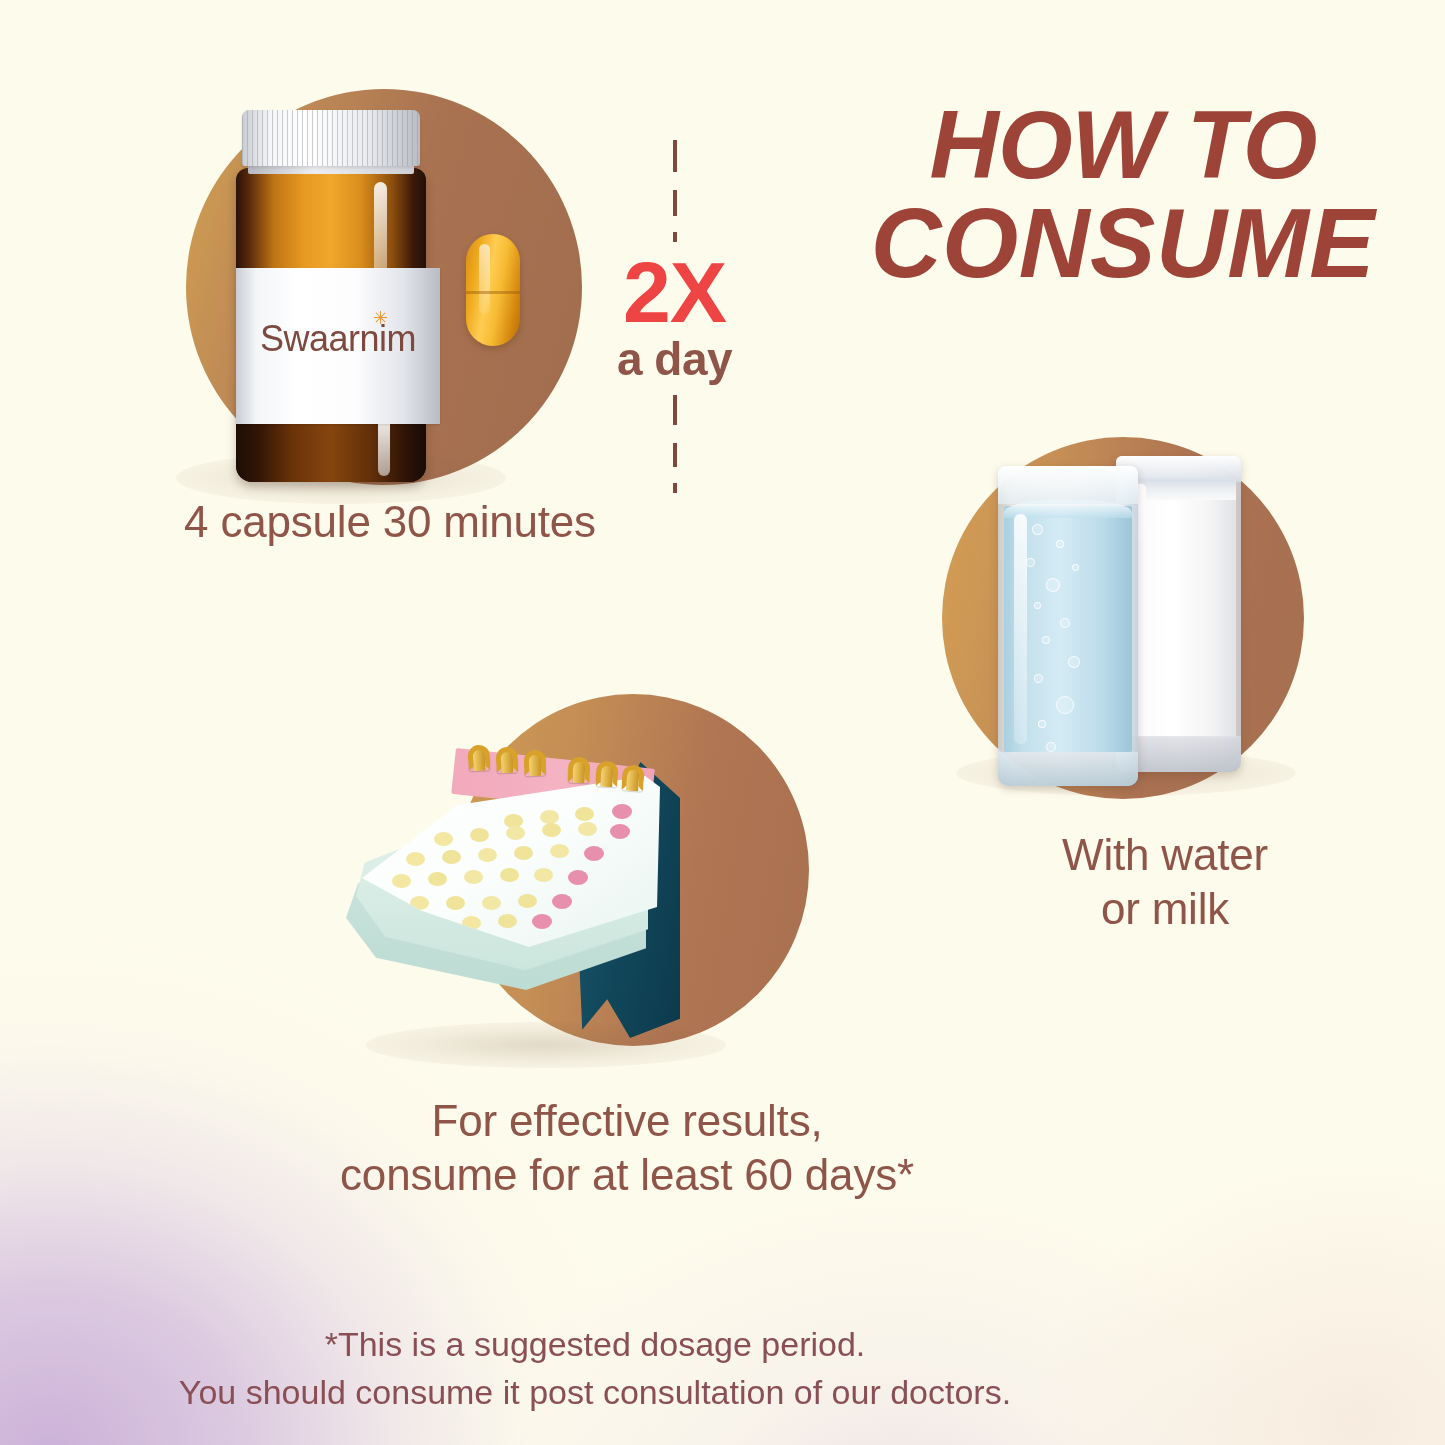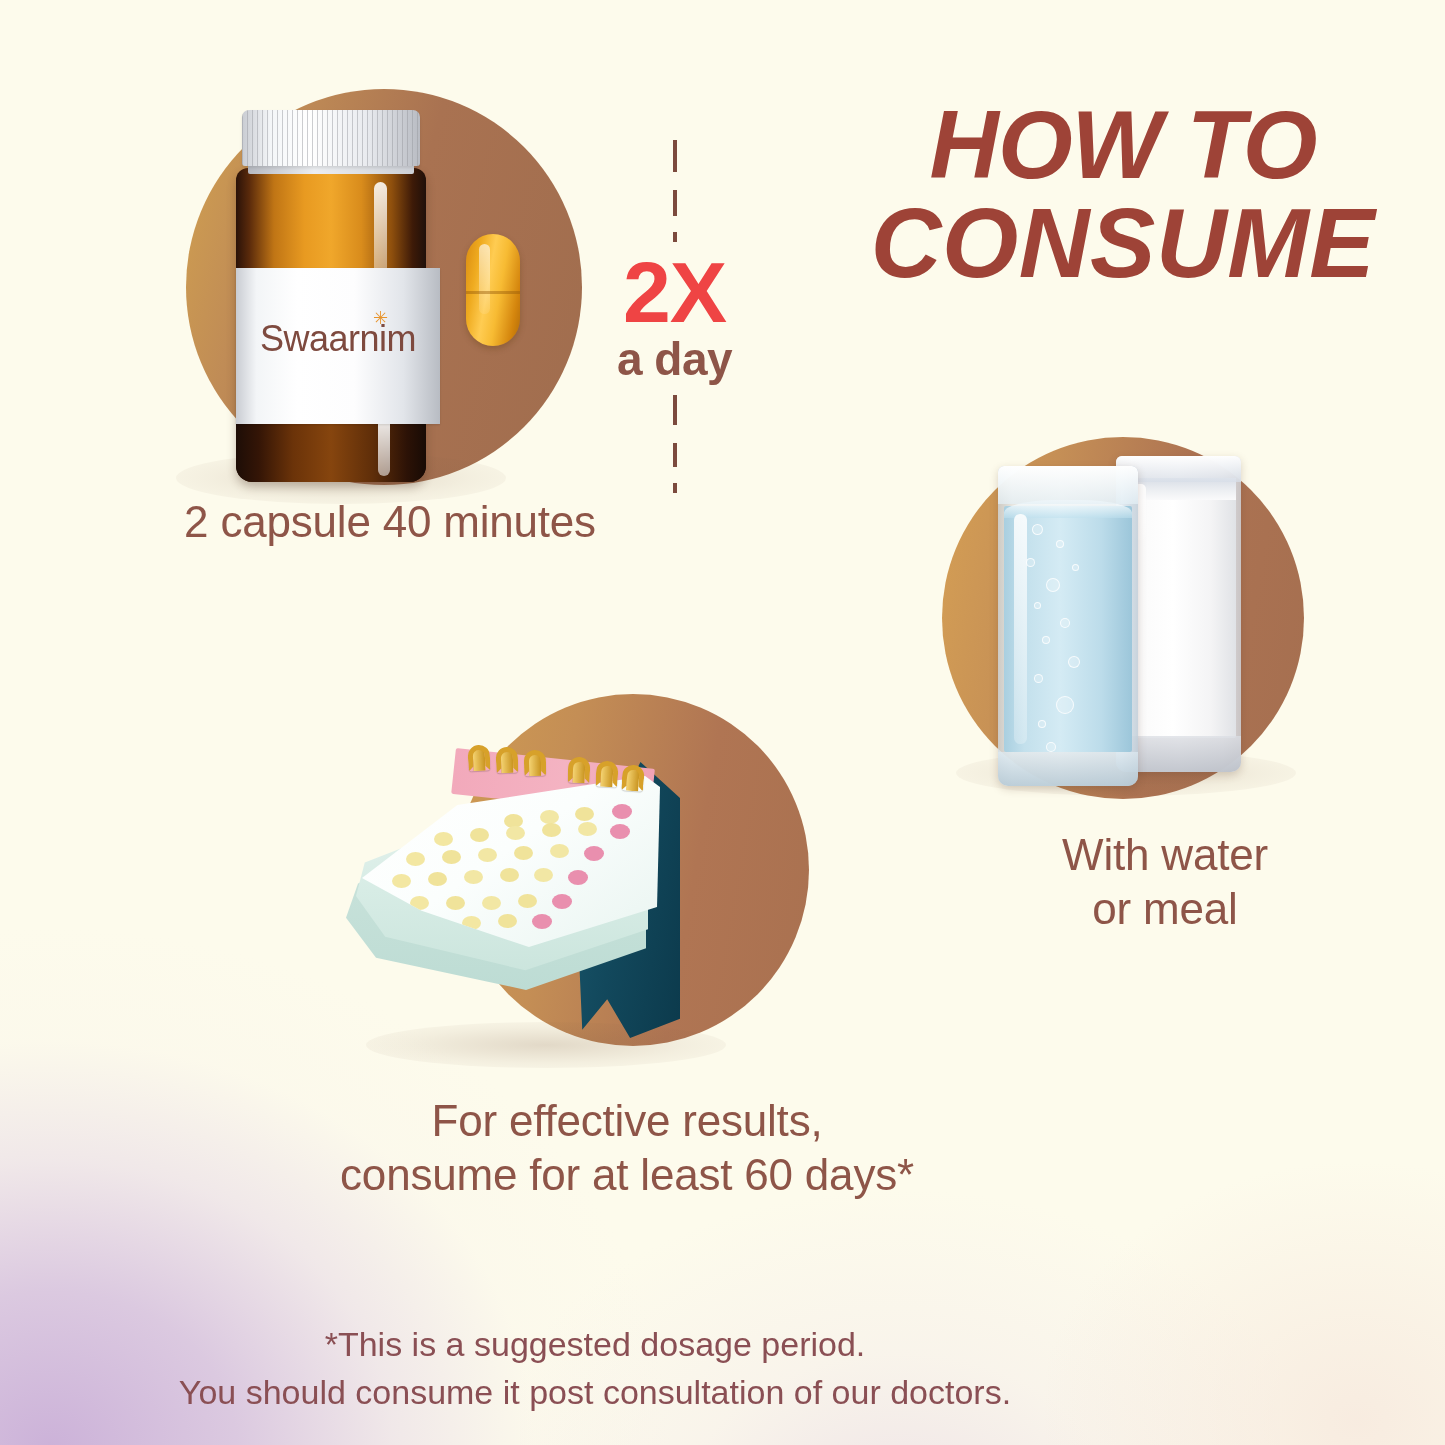--- a/index.html
+++ b/index.html
@@ -428,21 +428,21 @@
     </div>
     <div id="bottle-label">
       <div id="bottle-wordmark">Swaarnim</div>
       <div id="bottle-star">✳</div>
     </div>
     <div id="bottle-neck"></div>
     <div id="bottle-cap"></div>
   </div>
 
   <div class="caption" style="left:120px; top:495px; width:540px;">
-    <div>2 capsule 40 minutes</div>
+    <div>4 capsule 30 minutes</div>
   </div>
 
   <div id="dose-block">
     <div class="dash-line" id="dash-top"></div>
     <div id="dose-2x">2X</div>
     <div id="dose-day">a day</div>
     <div class="dash-line" id="dash-bottom"></div>
   </div>
 
   <div class="art-circle" id="circle-glasses"></div>
@@ -474,21 +474,21 @@
       </div>
       <div class="surface"></div>
       <div class="rim"></div>
       <div class="base"></div>
       <div class="gloss"></div>
     </div>
   </div>
 
   <div class="caption" style="left:970px; top:828px; width:390px;">
     <div>With water</div>
-    <div>or meal</div>
+    <div>or milk</div>
   </div>
 
   <div class="art-circle" id="circle-calendar"></div>
   <div class="prod-shadow" id="shadow-calendar"></div>
 
   <div id="calendar">
     <div id="cal-back"></div>
     <div id="cal-pages"></div>
     <div id="cal-pages2"></div>
     <div id="cal-top-band"></div>

